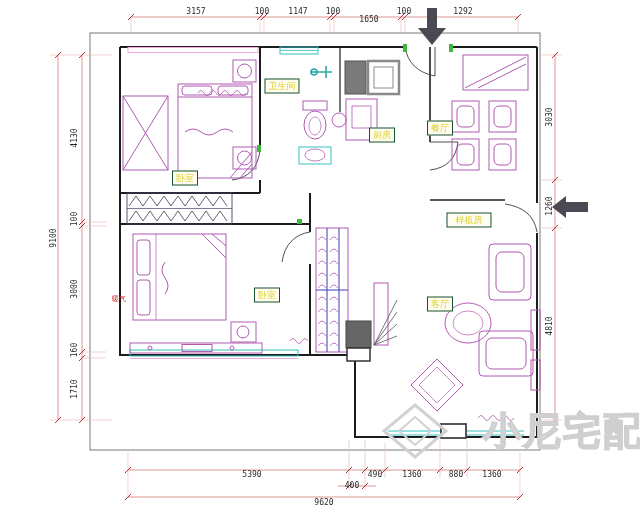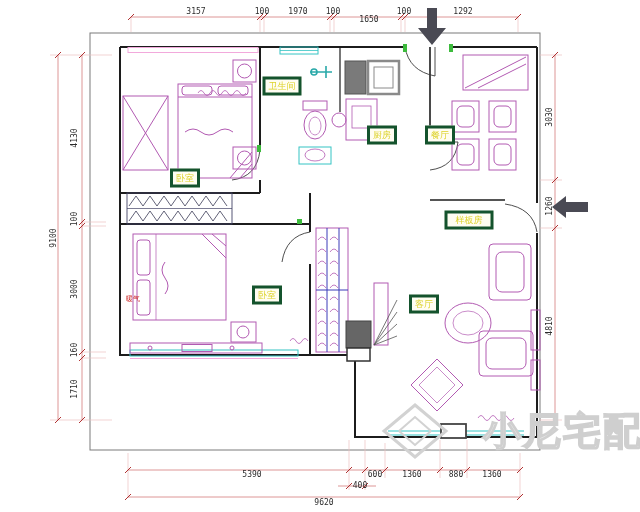--- a/index.html
+++ b/index.html
@@ -4,21 +4,21 @@
 <style>
   html,body{margin:0;padding:0;background:#fff;}
   .stage{position:relative;width:640px;height:512px;background:#ffffff;overflow:hidden;
          font-family:"DejaVu Sans",sans-serif;padding-left:36px;}
   svg{position:absolute;left:0;top:0;}
   .dim{position:absolute;transform:translate(-50%,0);font:8px "DejaVu Sans Mono",monospace;
        color:#2b2b2b;white-space:nowrap;letter-spacing:0;}
   .rotl{position:absolute;transform:translate(-50%,-50%) rotate(-90deg);
         font:8px "DejaVu Sans Mono",monospace;color:#2b2b2b;white-space:nowrap;}
   .room{position:absolute;transform:translate(-50%,-50%);font:9px "DejaVu Sans",sans-serif;
-        color:#ddd22a;background:#fffdf2;border:3px solid #14532d;padding:0 3px;
+        color:#ddd22a;background:#fffdf2;border:1px solid #14532d;padding:0 3px;
         line-height:13px;white-space:nowrap;}
   .tinyred{position:absolute;font:7px "DejaVu Sans",sans-serif;color:#cc2222;white-space:nowrap;}
   .watermark{position:absolute;left:449px;top:431px;transform:translate(0,-50%);
              font:bold 38px "DejaVu Sans",sans-serif;color:#ededed;
              -webkit-text-stroke:1.5px #cfcfcf;letter-spacing:2px;white-space:nowrap;margin-left:34px;}
 </style>
 </head>
 <body>
 
 <div class="stage">
@@ -222,49 +222,49 @@
   </g>
 
   <g stroke="#d2d2d2" stroke-width="3" fill="none">
     <polygon points="415,405 446,431 415,457 384,431"></polygon>
     <path d="M399,431 L415,417 L431,431 M399,431 L415,445 L431,431" stroke-width="2"></path>
   </g>
 </svg>
 
 <div class="dim" style="left:196px;top:7px">3157</div>
 <div class="dim" style="left:262px;top:7px">100</div>
-<div class="dim" style="left:298px;top:7px">1970</div>
+<div class="dim" style="left:298px;top:7px">1147</div>
 <div class="dim" style="left:333px;top:7px">100</div>
 <div class="dim" style="left:369px;top:15px">1650</div>
 <div class="dim" style="left:404px;top:7px">100</div>
 <div class="dim" style="left:463px;top:7px">1292</div>
 
 <div class="rotl" style="left:53px;top:238px">9100</div>
 <div class="rotl" style="left:74px;top:138px">4130</div>
 <div class="rotl" style="left:74px;top:219px">100</div>
 <div class="rotl" style="left:74px;top:289px">3000</div>
 <div class="rotl" style="left:74px;top:350px">160</div>
 <div class="rotl" style="left:74px;top:389px">1710</div>
 
 <div class="rotl" style="left:549px;top:117px">3030</div>
 <div class="rotl" style="left:549px;top:206px">1260</div>
 <div class="rotl" style="left:549px;top:326px">4810</div>
 
 <div class="dim" style="left:252px;top:470px">5390</div>
-<div class="dim" style="left:375px;top:470px">600</div>
+<div class="dim" style="left:375px;top:470px">490</div>
 <div class="dim" style="left:412px;top:470px">1360</div>
 <div class="dim" style="left:456px;top:470px">880</div>
 <div class="dim" style="left:492px;top:470px">1360</div>
-<div class="dim" style="left:360px;top:481px">400</div>
+<div class="dim" style="left:352px;top:481px">400</div>
 <div class="dim" style="left:324px;top:498px">9620</div>
 
 <div class="room" style="left:185px;top:178px">卧室</div>
 <div class="room" style="left:282px;top:86px">卫生间</div>
 <div class="room" style="left:382px;top:135px">厨房</div>
-<div class="room" style="left:440px;top:135px">餐厅</div>
+<div class="room" style="left:440px;top:128px">餐厅</div>
 <div class="room" style="left:469px;top:220px;padding:0 8px">样板房</div>
 <div class="room" style="left:267px;top:295px">卧室</div>
-<div class="room" style="left:424px;top:304px">客厅</div>
-<div class="tinyred" style="left:126px;top:294px">暖气</div>
+<div class="room" style="left:440px;top:304px">客厅</div>
+<div class="tinyred" style="left:112px;top:294px">暖气</div>
 
 <div class="watermark">小尼宅配</div>
 
 </div>
 
 </body></html>

